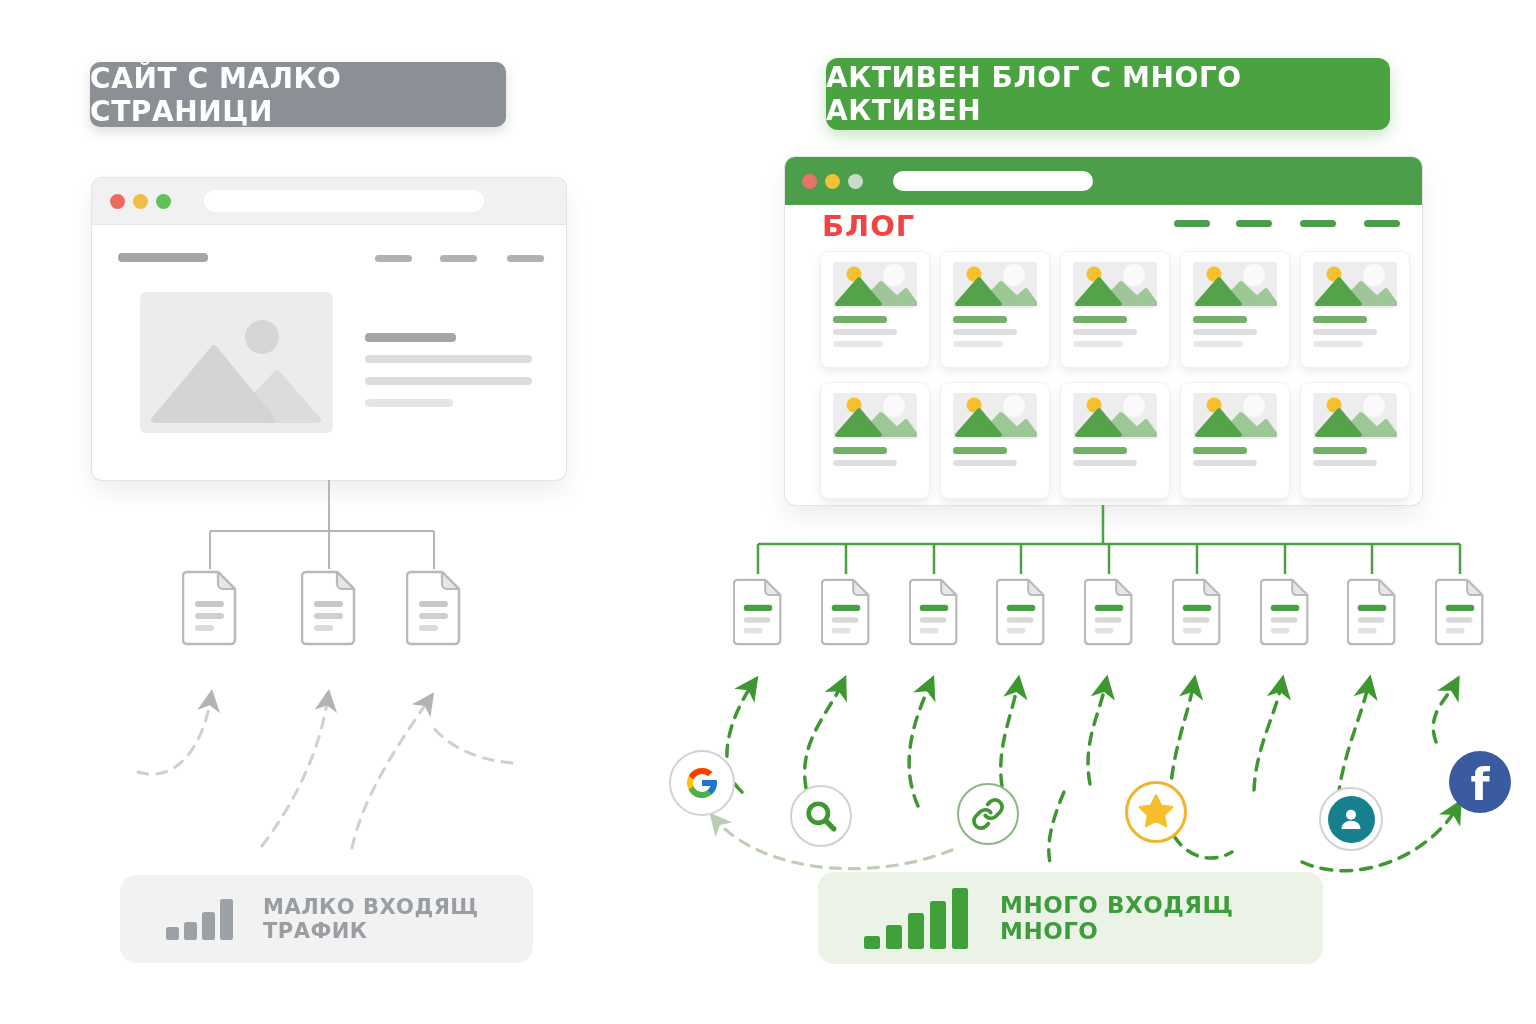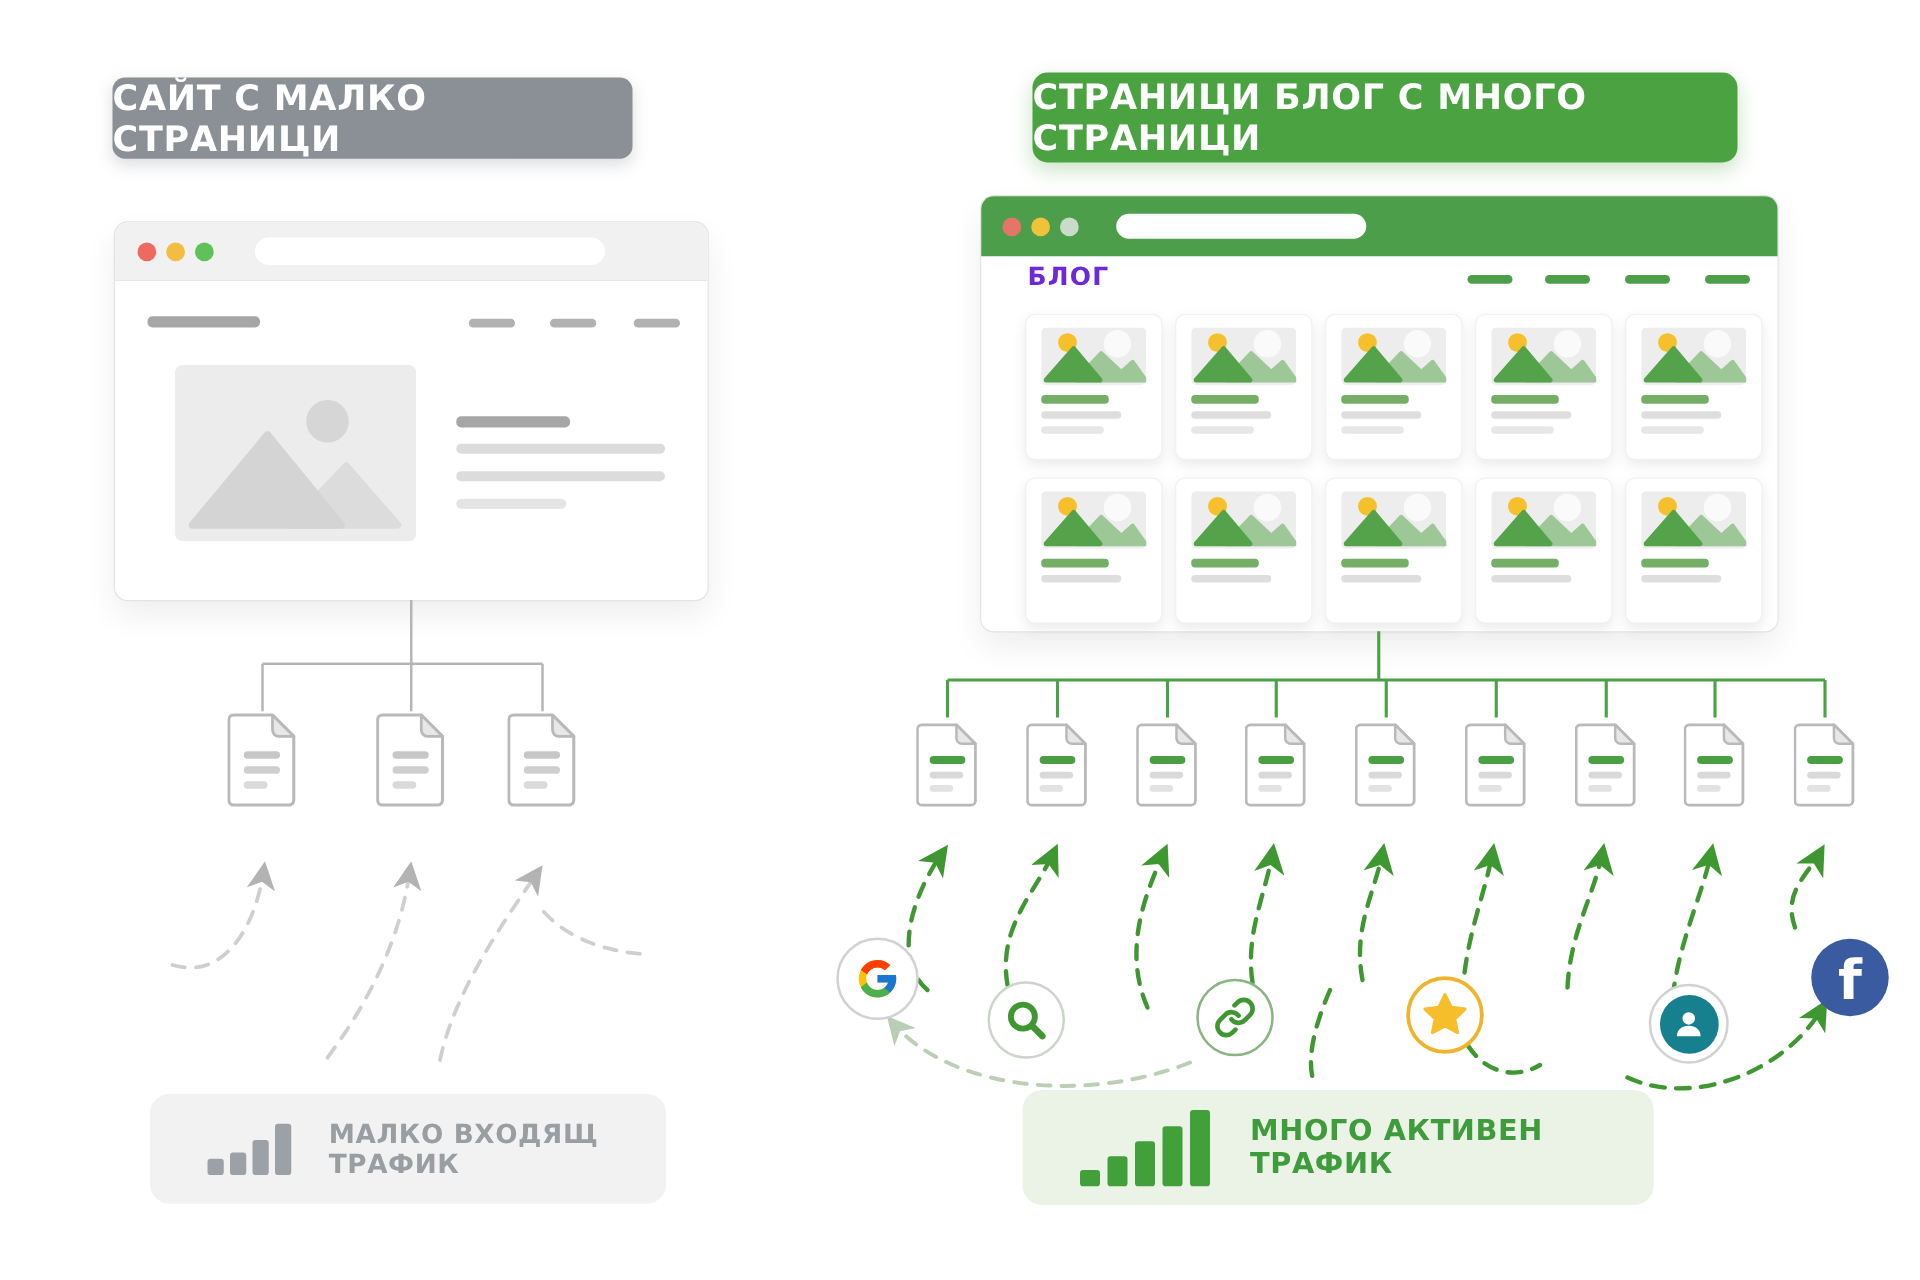--- a/index.html
+++ b/index.html
@@ -27,22 +27,22 @@
   .urlbar{position:absolute;background:#fff;}
   #browser-left .urlbar{left:112px;top:12px;width:280px;height:22px;border-radius:11px;}
   #browser-right .urlbar{left:108px;top:14px;width:200px;height:20px;border-radius:10px;}
 
   .bar-line{position:absolute;border-radius:4px;}
 
   
   #img-ph-left{position:absolute;left:48px;top:114px;width:193px;height:141px;}
 
   
-  #blog-title{position:absolute;left:37px;top:52px;font-size:20px;font-weight:700;
-              color:#6d28d9;letter-spacing:1px;}
+  #blog-title{position:absolute;left:37px;top:52px;font-size:29px;font-weight:700;
+              color:#ef4444;letter-spacing:1px;}
   .nav-dash{position:absolute;top:63px;width:36px;height:7px;border-radius:3.5px;background:#4d9e4a;}
   .card-row{position:absolute;left:36px;display:flex;gap:12px;}
   #card-row-1{top:95px;}
   #card-row-2{top:226px;}
   .card{width:108px;height:115px;background:#fff;border-radius:7px;box-sizing:border-box;
         padding:10px 12px 0 12px;box-shadow:0 0 0 1px #f1f1f1,0 4px 10px rgba(90,90,90,.14);}
   .card svg{display:block;}
   .cline{border-radius:3px;margin-top:8px;}
   .cline.cgreen{width:54px;height:7px;background:#74ae67;}
   .cline.cgray1{width:64px;height:6px;background:#dedede;margin-top:6px;}
@@ -116,21 +116,21 @@
         <path d="M92 128 L137 81 L178 128 Z" fill="#dcdcdc" stroke="#dcdcdc" stroke-width="6" stroke-linejoin="round"></path>
         <path d="M14 128 L74 56 L133 128 Z" fill="#d4d4d4" stroke="#d4d4d4" stroke-width="6" stroke-linejoin="round"></path>
       </symbol>
     </defs>
   </svg>
 
   <div class="badge" id="badge-left">
     <span>САЙТ С МАЛКО СТРАНИЦИ</span>
   </div>
   <div class="badge" id="badge-right">
-    <span>СТРАНИЦИ БЛОГ С МНОГО СТРАНИЦИ</span>
+    <span>АКТИВЕН БЛОГ С МНОГО АКТИВЕН</span>
   </div>
 
   <div class="browser" id="browser-left">
     <div class="titlebar">
       <span class="dot" style="left:18px;top:16px;background:#ee6a60"></span>
       <span class="dot" style="left:41px;top:16px;background:#f3bd44"></span>
       <span class="dot" style="left:64px;top:16px;background:#5fc258"></span>
       <span class="urlbar"></span>
     </div>
     <span class="bar-line" style="left:26px;top:75px;width:90px;height:9px;background:#a6a6a6"></span>
@@ -373,16 +373,16 @@
   </div>
 
   <div class="traffic" id="traffic-right">
     <div class="bars">
       <i style="height:13px"></i>
         <i style="height:24px"></i>
         <i style="height:36px"></i>
         <i style="height:48px"></i>
         <i style="height:61px"></i>
     </div>
-    <div class="traffic-label">МНОГО АКТИВЕН ТРАФИК</div>
+    <div class="traffic-label">МНОГО ВХОДЯЩ МНОГО</div>
   </div>
 
 </div>
 
 </body></html>

